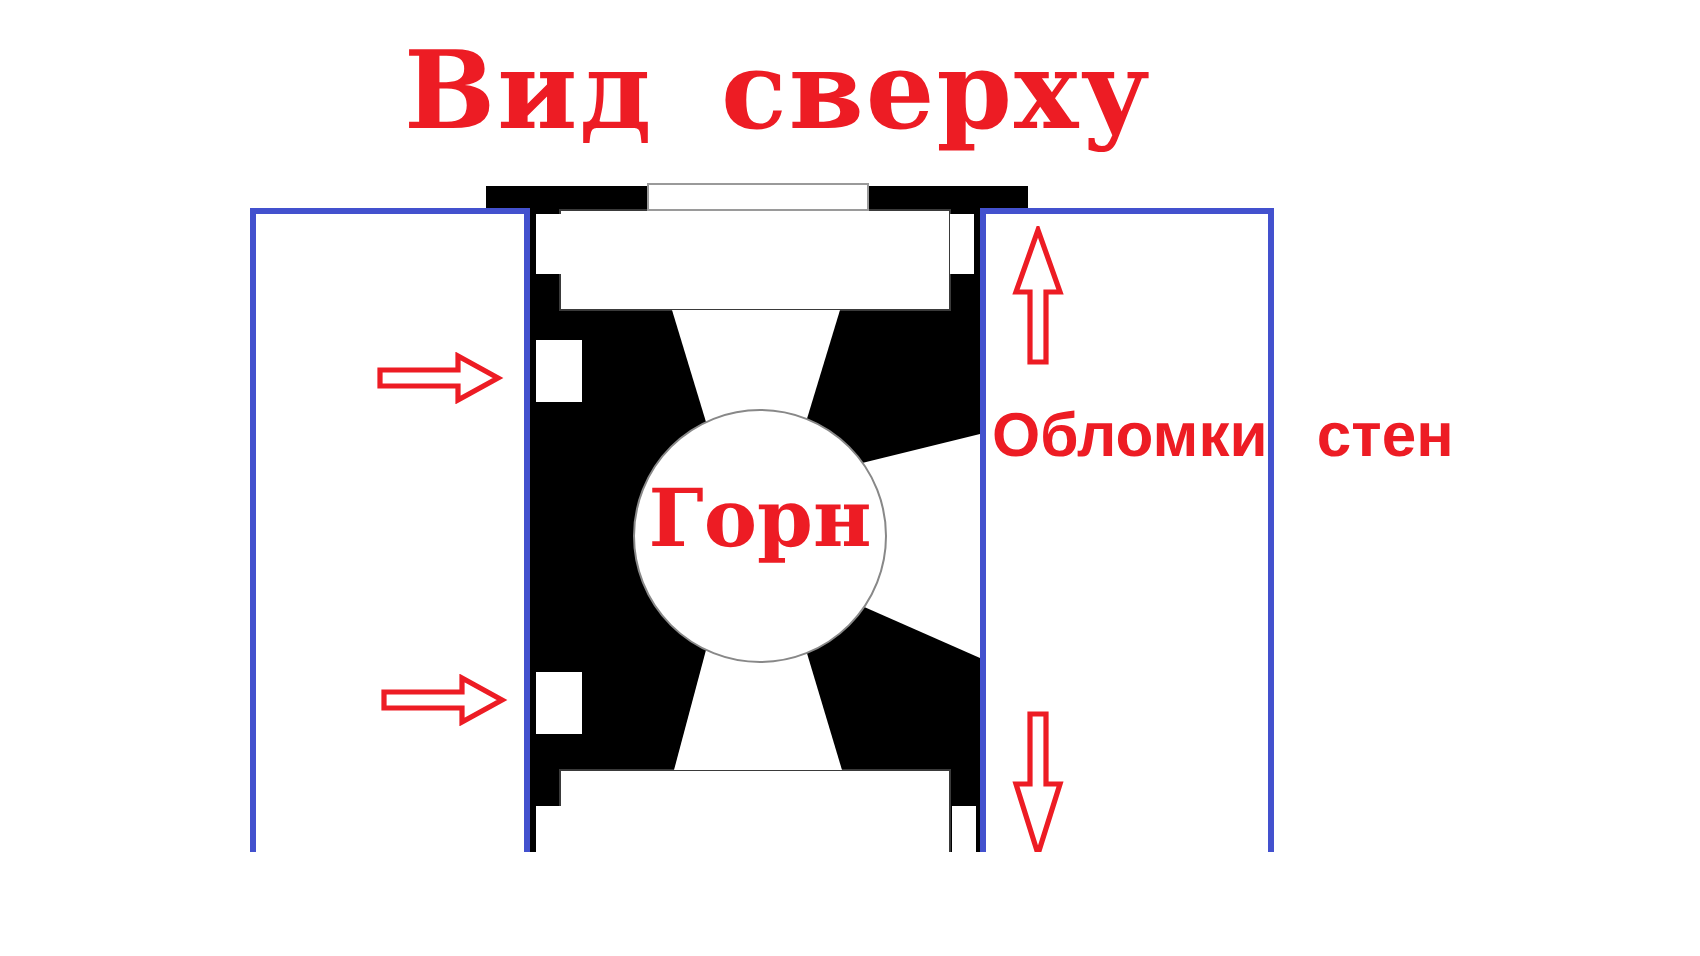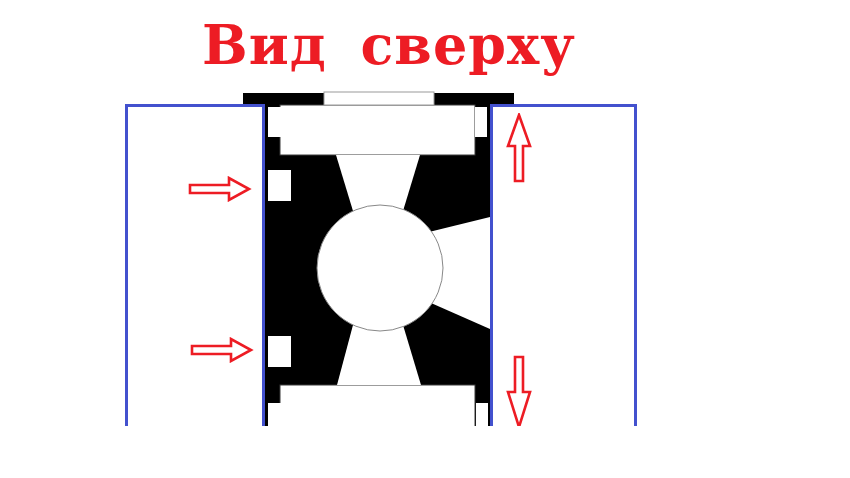--- a/index.html
+++ b/index.html
@@ -61,14 +61,16 @@
     <polygon points="2,9 41,9 41,2 61,13 41,24 41,17 2,17"></polygon>
   </svg>
   <svg class="arrow" style="left:506px;top:113px;" width="26" height="70" viewBox="0 0 26 70">
     <polygon points="13,2 24,33 17,33 17,68 9,68 9,33 2,33"></polygon>
   </svg>
   <svg class="arrow" style="left:506px;top:355px;" width="26" height="74" viewBox="0 0 26 74">
     <polygon points="9,2 17,2 17,37 24,37 13,72 2,37 9,37"></polygon>
   </svg>
 
   <div id="main-title" class="annotation">Вид сверху</div>
+  <div id="kiln-label" class="annotation">Горн</div>
+  <div id="debris-label" class="annotation">Обломки стен</div>
 
 </div>
 
 </body></html>

